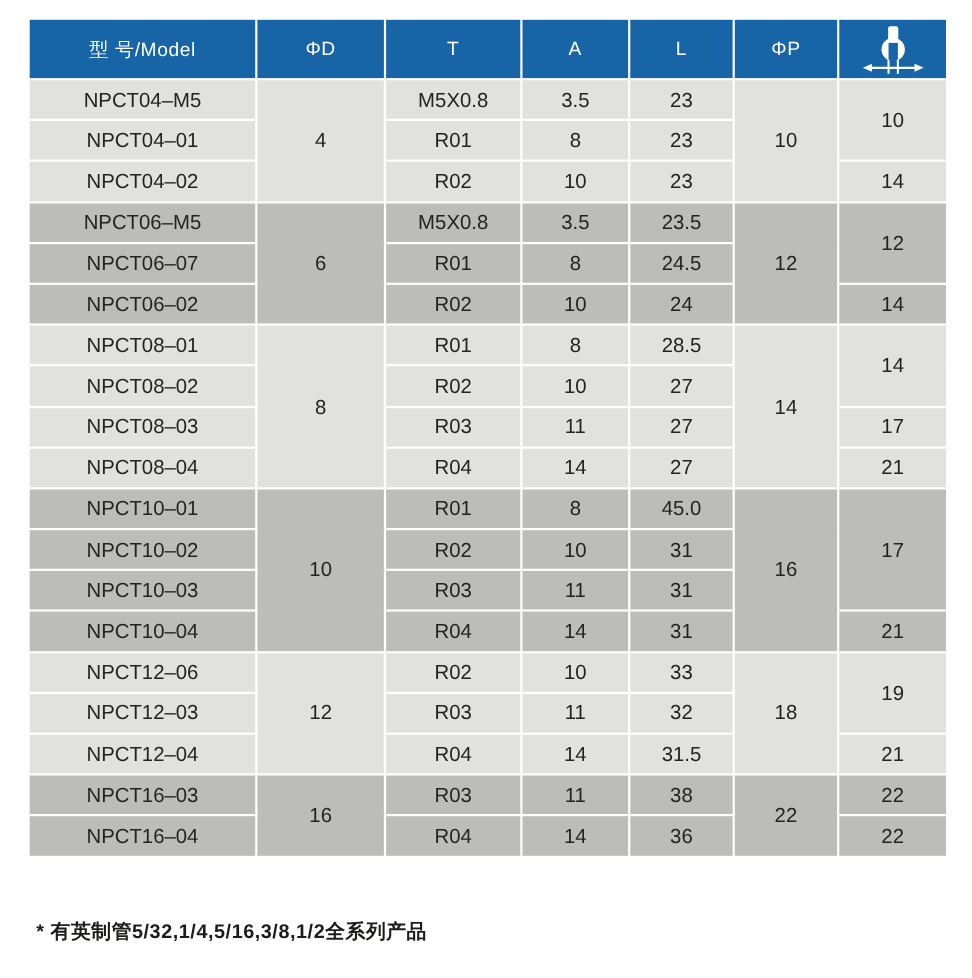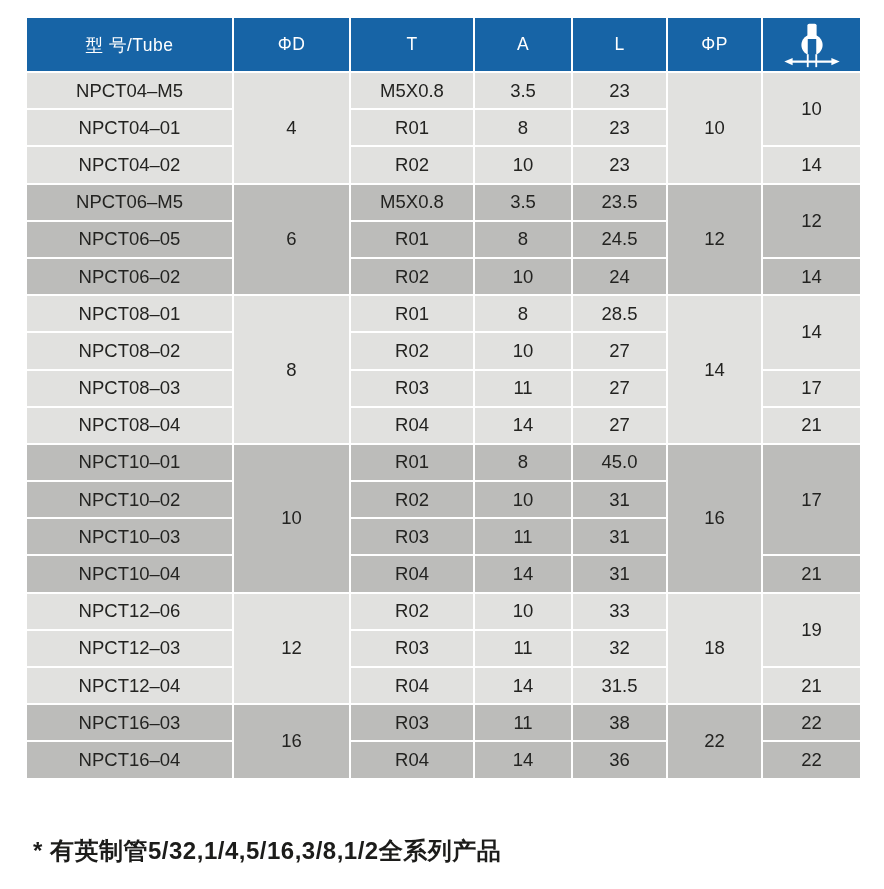--- a/index.html
+++ b/index.html
@@ -36,21 +36,21 @@
   tr.light > td { background: var(--light-gray, #e1e1df); }
   tr.dark  > td { background: var(--dark-gray,  #bcbcba); }
 
   .wrench-svg { display: block; margin: 0 auto; }
 
   .footnotes {
     position: absolute; left: 33px; top: 836px;
     text-align: left;
   }
   .footnote-cn {
-    font-size: 24px; font-weight: 700; color: #1c1c1a;
+    font-size: 18px; font-weight: 700; color: #1c1c1a;
     line-height: 1.25; letter-spacing: 0.5px;
   }
   .footnote-en {
     font-size: 17.5px; font-weight: 700; color: #1c1c1a;
     line-height: 1.25;
   }
 </style>
 </head>
 <body>
 
@@ -61,21 +61,21 @@
       <col style="width:207px">
       <col style="width:117px">
       <col style="width:124px">
       <col style="width:98px">
       <col style="width:95px">
       <col style="width:95px">
       <col style="width:99px">
     </colgroup>
     <thead>
       <tr>
-        <th>型 号/Tube</th>
+        <th>型 号/Model</th>
         <th>ΦD</th>
         <th>T</th>
         <th>A</th>
         <th>L</th>
         <th>ΦP</th>
         <th>
           <svg class="wrench-svg" width="60" height="48" viewBox="0 0 64 52" aria-hidden="true">
 
             <rect x="27" y="3" width="10" height="15" rx="2" fill="#ffffff"></rect>
 
@@ -118,21 +118,21 @@
         <tr class="dark">
           <td>NPCT06–M5</td>
           <td rowspan="3">6</td>
           <td>M5X0.8</td>
           <td>3.5</td>
           <td>23.5</td>
           <td rowspan="3">12</td>
           <td rowspan="2">12</td>
         </tr>
         <tr class="dark">
-          <td>NPCT06–05</td>
+          <td>NPCT06–07</td>
           <td>R01</td>
           <td>8</td>
           <td>24.5</td>
         </tr>
         <tr class="dark">
           <td>NPCT06–02</td>
           <td>R02</td>
           <td>10</td>
           <td>24</td>
           <td>14</td>

